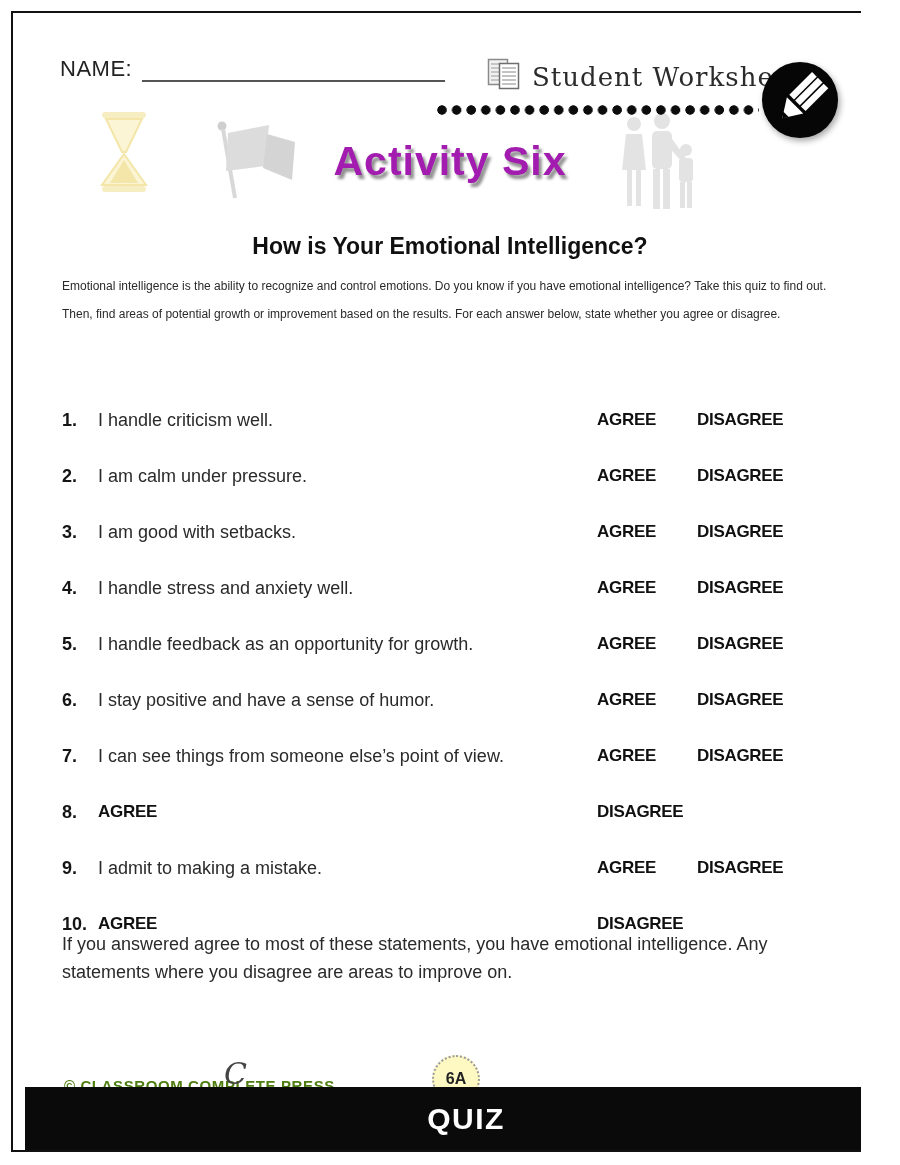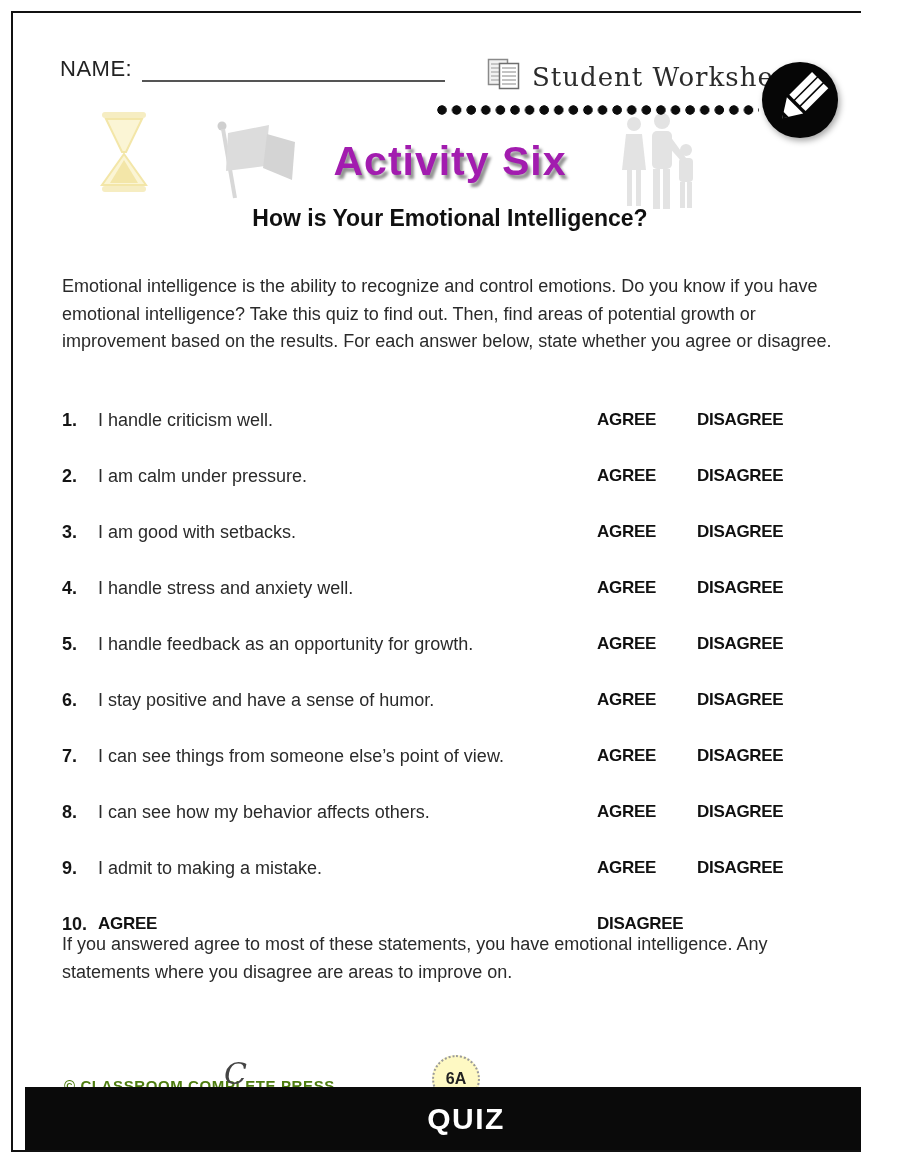--- a/index.html
+++ b/index.html
@@ -29,27 +29,27 @@
   .wm-hourglass{left:93px;top:110px;}
   .wm-flag{left:205px;top:118px;}
   .wm-family{left:610px;top:112px;}
   
   .title{
     position:absolute;left:0;top:138px;width:900px;text-align:center;z-index:2;
     font-size:41px;font-weight:bold;color:#a21caf;letter-spacing:1px;
     text-shadow:3px 4px 3px #909090;
   }
   .subtitle{
-    position:absolute;left:0;top:205px;width:900px;text-align:center;z-index:2;
+    position:absolute;left:0;top:233px;width:900px;text-align:center;z-index:2;
     font-size:23px;font-weight:bold;color:#101010;
   }
   
   .intro{
     position:absolute;left:62px;top:273px;width:780px;z-index:2;
-    font-size:18px;line-height:27.5px;color:#2a2a2a;
+    font-size:12px;line-height:27.5px;color:#2a2a2a;
   }
   .conclusion{
     position:absolute;left:62px;top:930px;width:780px;z-index:2;
     font-size:18px;line-height:28px;color:#2a2a2a;
   }
   
   .quiz{position:absolute;left:62px;top:392px;width:740px;z-index:2;}
   .quiz-row{
     display:grid;grid-template-columns:36px 499px 100px 105px;
     height:56px;align-items:center;
@@ -211,21 +211,20 @@
       <span class="q-disagree">DISAGREE</span>
     </div>
     <div class="quiz-row">
       <span class="q-num">7.</span>
       <span class="q-text">I can see things from someone else’s point of view.</span>
       <span class="q-agree">AGREE</span>
       <span class="q-disagree">DISAGREE</span>
     </div>
     <div class="quiz-row">
       <span class="q-num">8.</span>
-      <span class="q-text">I can see how my behavior affects others.</span>
       <span class="q-agree">AGREE</span>
       <span class="q-disagree">DISAGREE</span>
     </div>
     <div class="quiz-row">
       <span class="q-num">9.</span>
       <span class="q-text">I admit to making a mistake.</span>
       <span class="q-agree">AGREE</span>
       <span class="q-disagree">DISAGREE</span>
     </div>
     <div class="quiz-row">

